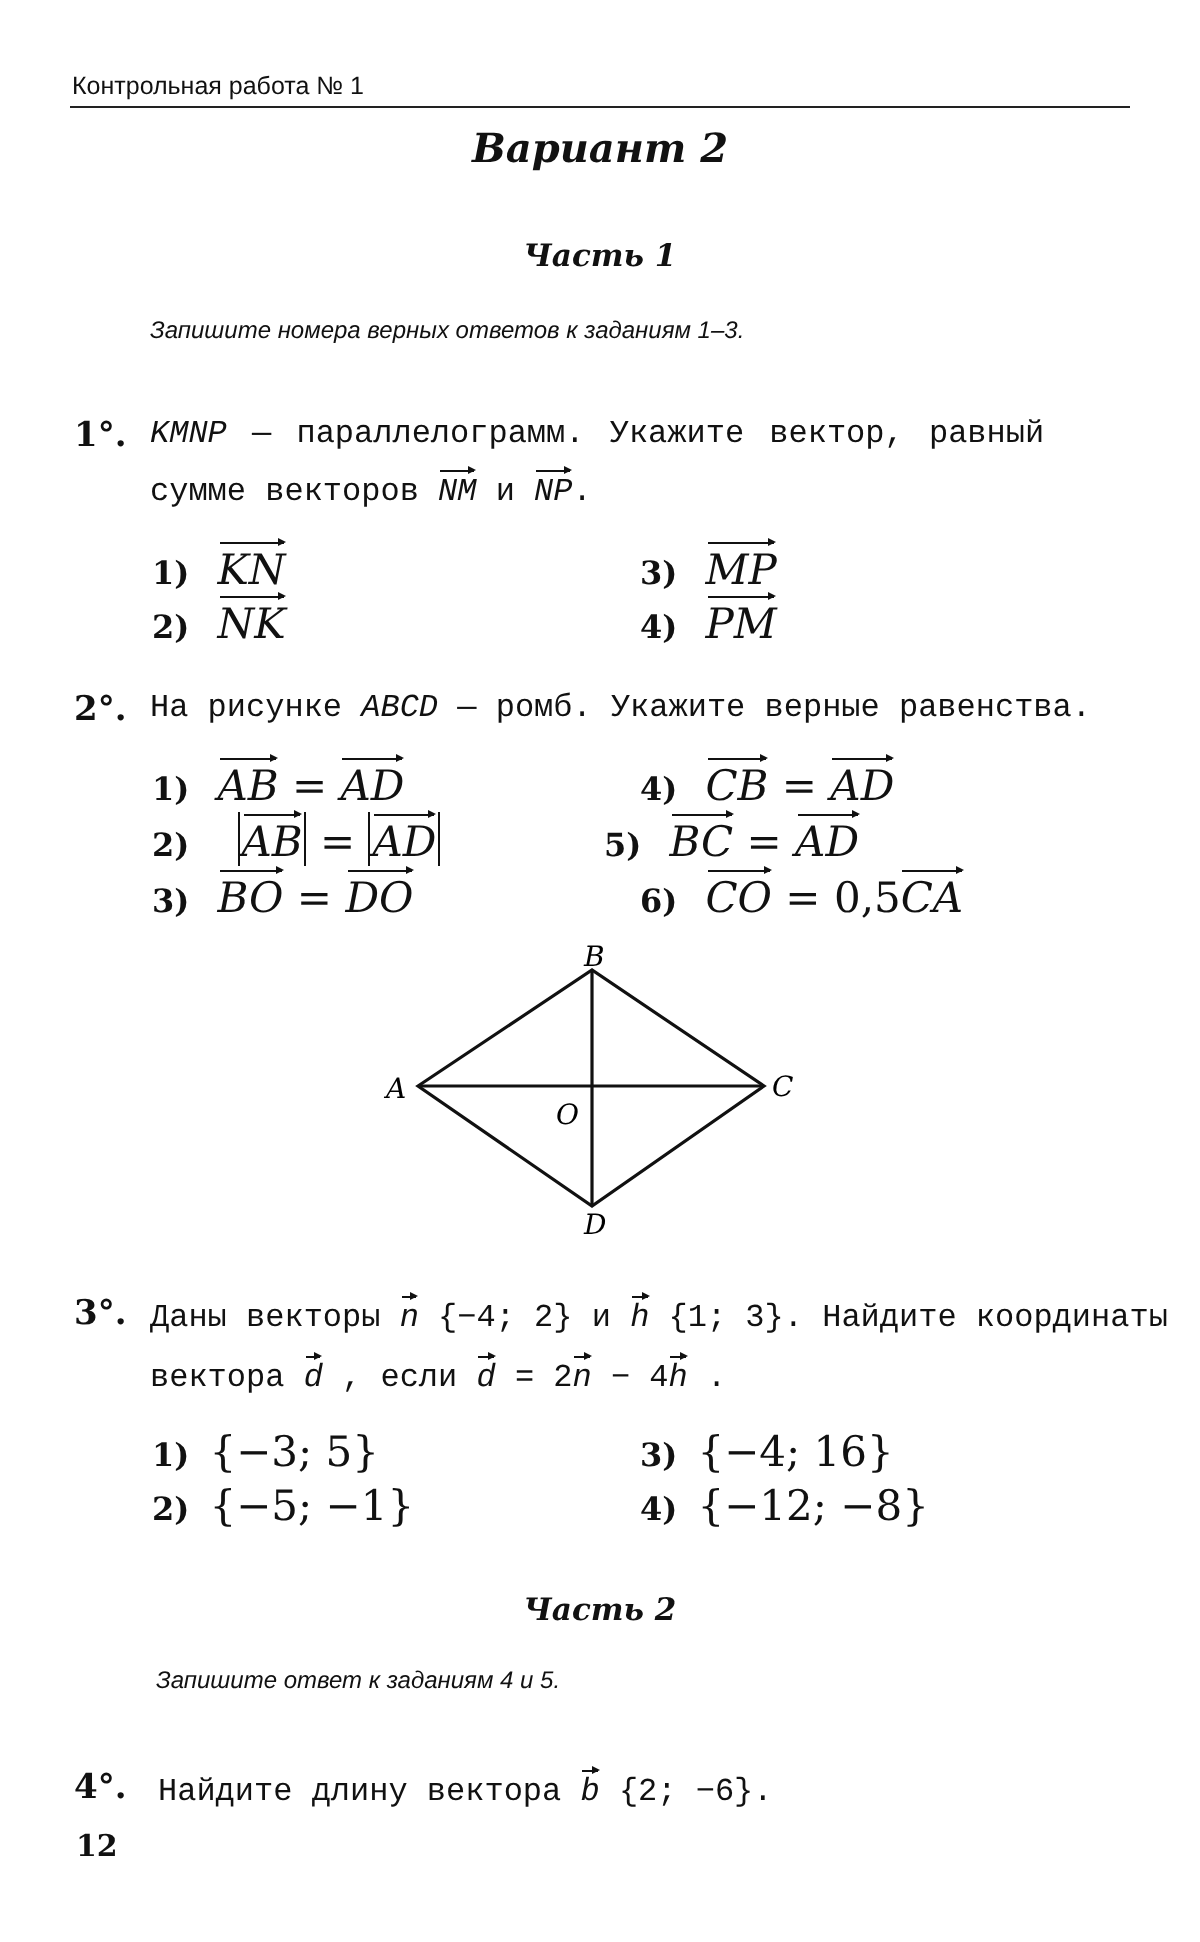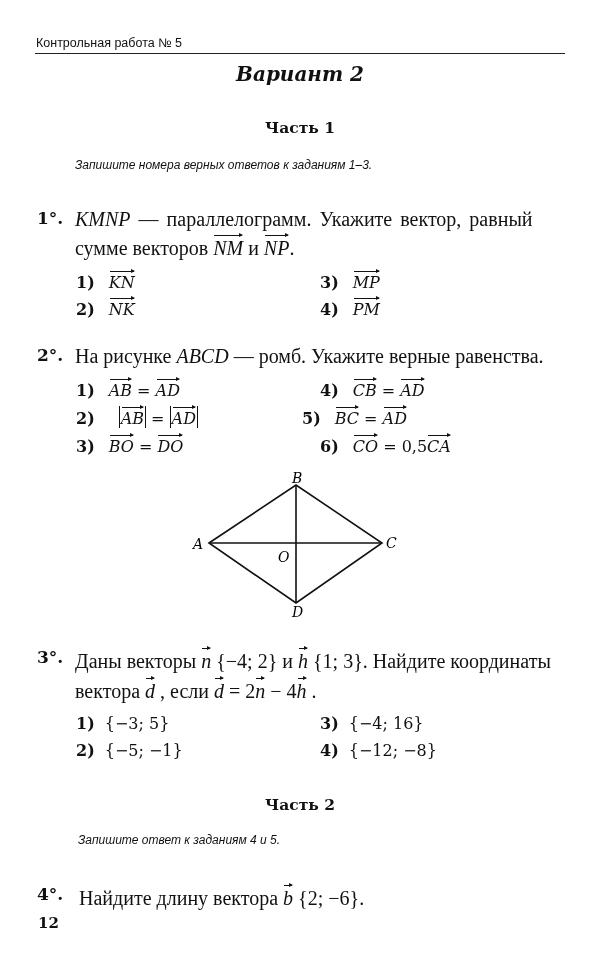--- a/index.html
+++ b/index.html
@@ -2,38 +2,38 @@
 <html><head>
 <meta charset="utf-8">
 <style>
   html, body { margin: 0; padding: 0; background: #ffffff; }
   body { width: 600px; height: 971px; position: relative; overflow: hidden; color: #111; }
   .abs { position: absolute; white-space: nowrap; }
   .sans { font-family: "Liberation Sans", "DejaVu Sans", sans-serif; }
   .header-text { left: 36px; top: 36px; font-size: 12.5px; }
   .header-rule { position: absolute; left: 35px; top: 53px; width: 530px; height: 1.3px; background: #222; }
   .variant { left: 0; width: 600px; text-align: center; top: 62px; font-size: 20px; font-weight: bold; font-style: italic; font-family: "DejaVu Serif", serif; }
-  .part-title { left: 0; width: 600px; text-align: center; font-size: 15.5px; font-weight: bold; font-family: "DejaVu Serif", serif; }
+  .part-title { left: 0; width: 600px; text-align: center; font-size: 15.5px; font-weight: bold; font-family: "DejaVu Serif", serif; font-style: italic; }
   .instr { font-size: 12px; font-style: italic; font-family: "Liberation Sans", sans-serif; }
   .task-num { left: 37px; font-size: 17px; font-weight: bold; font-family: "DejaVu Serif", serif; }
-  .task-text { left: 75px; font-size: 20px; font-family: Liberation Serif, serif; }
+  .task-text { left: 75px; font-size: 16px; font-family: Liberation Mono, monospace; }
   .ans-num { font-size: 16px; font-weight: bold; font-family: "DejaVu Serif", serif; }
-  .ans-val { font-size: 16px; font-family: "DejaVu Serif", serif; }
+  .ans-val { font-size: 21px; font-family: "DejaVu Serif", serif; }
   .vec { display: inline-block; position: relative; font-style: italic; padding-top: 3px; }
   .vec::before { content: ""; position: absolute; left: 1px; right: 1px; top: 1px; height: 1px; background: #111; }
   .vec::after { content: ""; position: absolute; right: 0px; top: -1px; border-left: 4px solid #111; border-top: 2.5px solid transparent; border-bottom: 2.5px solid transparent; }
   .abs-bar { display: inline-block; border-left: 1.3px solid #111; border-right: 1.3px solid #111; padding: 0 1px; }
   .it { font-style: italic; }
   .page-num { left: 38px; top: 914px; font-size: 15px; font-weight: bold; font-family: "DejaVu Serif", serif; }
   svg text { font-family: "DejaVu Serif", serif; font-style: italic; font-size: 14px; }
 </style>
 </head>
 <body>
 
-<div class="abs sans header-text">Контрольная работа № 5</div>
+<div class="abs sans header-text">Контрольная работа № 1</div>
 <div class="header-rule"></div>
 
 <div class="abs variant">Вариант 2</div>
 
 <div class="abs part-title" style="top:118px;">Часть 1</div>
 <div class="abs instr" style="left:75px; top:158px;">Запишите номера верных ответов к заданиям 1–3.</div>
 
 <div>
   <div class="abs task-num" style="top:208px;">1°.</div>
   <div class="abs task-text" style="top:208px; word-spacing:3px;">

